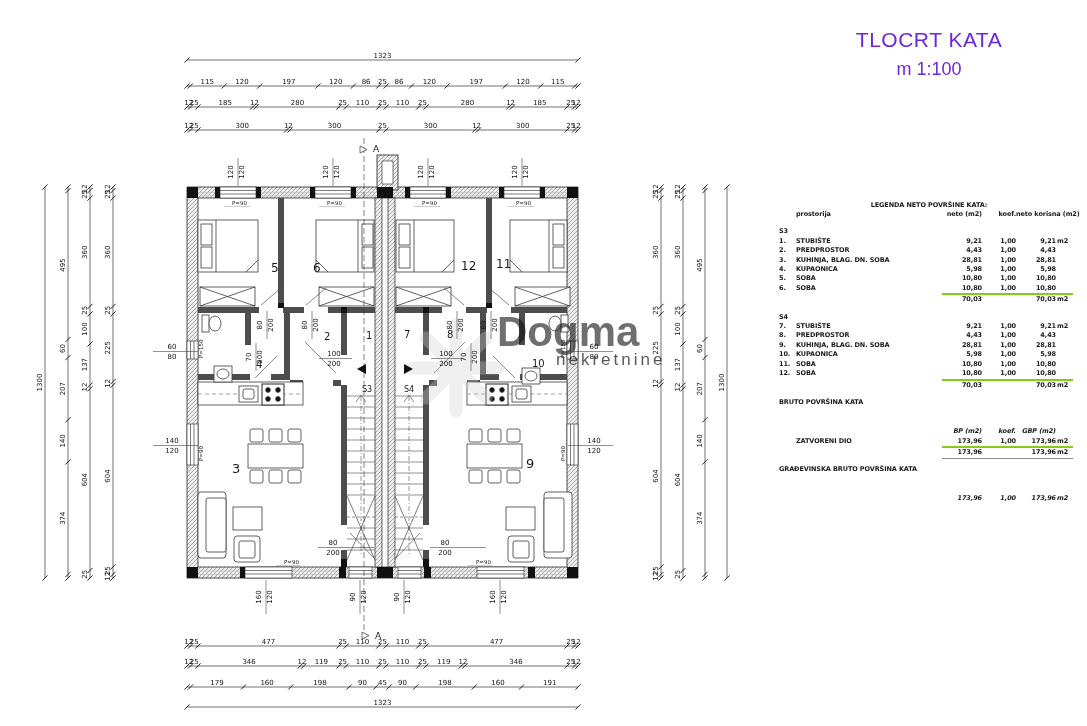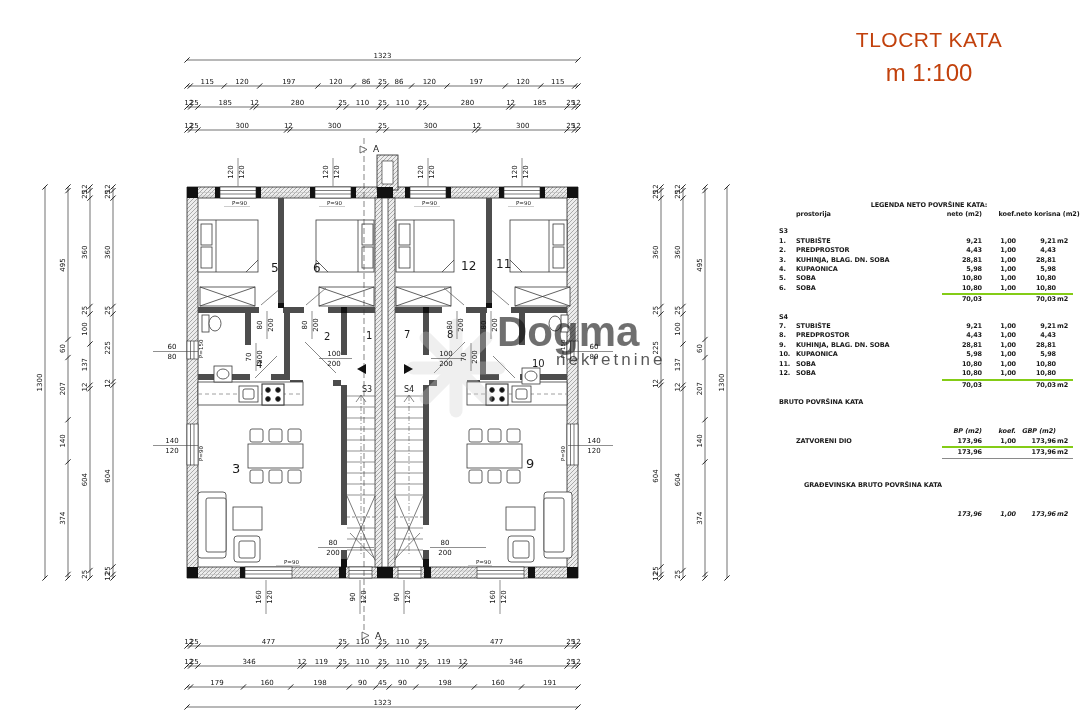--- a/index.html
+++ b/index.html
@@ -7,34 +7,34 @@
         font-family:"DejaVu Sans",sans-serif;}
   svg{position:absolute;left:0;top:0;}
   text{fill:#111;}
   .dimline{stroke:#333;stroke-width:0.7;}
   .tick{stroke:#111;stroke-width:0.9;}
   .dimtxt{font-size:7px;}
   .plantxt{fill:#1a1a1a;}
   .fracline{stroke:#444;stroke-width:0.6;}
   
   #title{position:absolute;left:829px;top:28px;width:200px;text-align:center;
-         font-family:"Liberation Sans",sans-serif;color:#c2410c;}
+         font-family:"Liberation Sans",sans-serif;color:#6d28d9;}
   #title .t1{font-size:21px;letter-spacing:0.5px;}
-  #title .t2{font-size:24px;margin-top:7px;}
+  #title .t2{font-size:18px;margin-top:7px;}
   
   #legend{position:absolute;left:779px;top:200px;width:300px;color:#1a1a1a;
           font-family:"DejaVu Sans",sans-serif;font-size:6.5px;font-weight:700;letter-spacing:-0.1px;}
   .lg-head{line-height:10px;white-space:nowrap;text-align:center;}
   .lg-row{display:grid;grid-template-columns:17px 146px 40px 34px 40px 17px;line-height:9.4px;}
   .lg-c{white-space:nowrap;overflow:visible;}
   .lg-c.c2,.lg-c.c3,.lg-c.c4{text-align:right;}
   .lg-c.c5{padding-left:1px;}
   .lg-total .c2,.lg-total .c3,.lg-total .c4,.lg-total .c5{border-top:2px solid #84cc16;}
   .lg-final .c2,.lg-final .c3,.lg-final .c4,.lg-final .c5{border-bottom:1px solid #8a8a8a;}
-  .mt4{margin-top:20px;font-style:italic;} .mt6{margin-top:22px;text-align:right;} .mt8{margin-top:8px;}
+  .mt4{margin-top:20px;font-style:italic;} .mt6{margin-top:6px;} .mt8{margin-top:8px;}
   
   .wm{pointer-events:none;}
 </style>
 </head>
 <body>
 
 <div id="page">
 
   <div id="title">
     <div class="t1">TLOCRT KATA</div>

